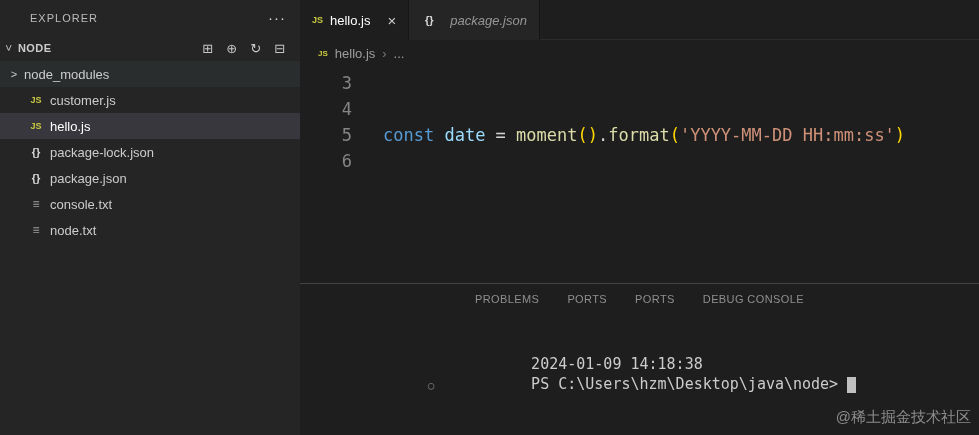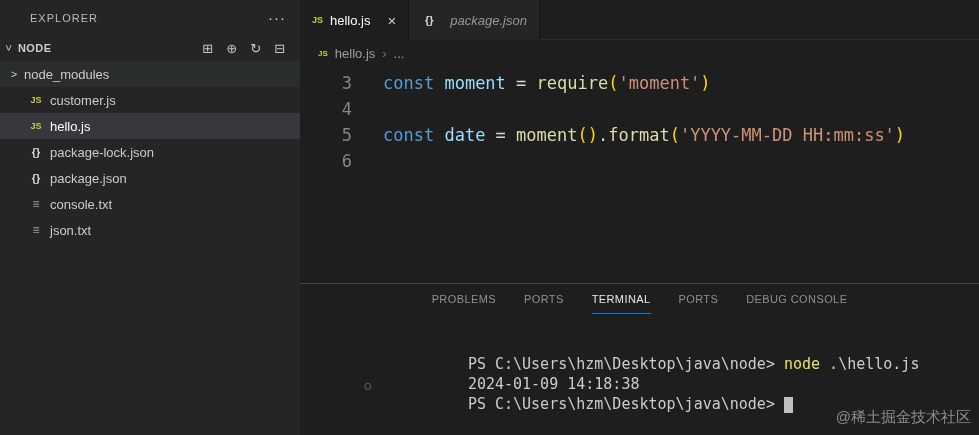--- a/index.html
+++ b/index.html
@@ -133,21 +133,21 @@
       <div class="file-row leaf">
         <span class="fic ic-json">{}</span>
         <span class="fname">package.json</span>
       </div>
       <div class="file-row leaf">
         <span class="fic ic-txt">≡</span>
         <span class="fname">console.txt</span>
       </div>
       <div class="file-row leaf">
         <span class="fic ic-txt">≡</span>
-        <span class="fname">json.txt</span>
+        <span class="fname">node.txt</span>
       </div>
     </div>
   </aside>
 
   <main class="editor-area">
 
     <div class="tab-bar">
       <div class="tab active">
         <span class="ic-js">JS</span>
         <span class="tab-label">hello.js</span>
@@ -163,49 +163,44 @@
     <div class="breadcrumb">
       <span class="ic-js">JS</span>
       <span class="crumb">hello.js</span>
       <span class="crumb-sep">›</span>
       <span class="crumb">...</span>
     </div>
 
     <div class="code">
       <div class="line">
         <span class="lnum">3</span>
-        <span class="ltext"><span style="color: rgb(86, 156, 214);">const </span><span style="color: rgb(156, 220, 254);">moment </span><span style="color: rgb(212, 212, 212);">= </span><span style="color: rgb(220, 220, 170);">require</span><span style="color: rgb(255, 215, 0);">(</span><span style="color: rgb(206, 145, 120);">'moment'</span><span style="color: rgb(255, 215, 0);">)</span></span>
       </div>
       <div class="line">
         <span class="lnum">4</span>
         <span class="ltext"></span>
       </div>
       <div class="line">
         <span class="lnum">5</span>
         <span class="ltext"><span style="color: rgb(86, 156, 214);">const </span><span style="color: rgb(156, 220, 254);">date </span><span style="color: rgb(212, 212, 212);">= </span><span style="color: rgb(220, 220, 170);">moment</span><span style="color: rgb(255, 215, 0);">()</span><span style="color: rgb(212, 212, 212);">.</span><span style="color: rgb(220, 220, 170);">format</span><span style="color: rgb(255, 215, 0);">(</span><span style="color: rgb(206, 145, 120);">'YYYY-MM-DD HH:mm:ss'</span><span style="color: rgb(255, 215, 0);">)</span></span>
       </div>
       <div class="line">
         <span class="lnum">6</span>
       </div>
     </div>
 
     <div class="panel">
       <div class="panel-tabs">
         <span class="panel-tab">PROBLEMS</span>
         <span class="panel-tab">PORTS</span>
-        <span class="panel-tab active">TERMINAL</span>
         <span class="panel-tab">PORTS</span>
         <span class="panel-tab">DEBUG CONSOLE</span>
       </div>
 
       <div class="terminal">
         <span class="deco">○</span>
-        <div class="tline">
-          <span><span style="color: rgb(204, 204, 204);">PS C:\Users\hzm\Desktop\java\node&gt; </span><span style="color: rgb(229, 229, 98);">node</span><span style="color: rgb(204, 204, 204);"> .\hello.js</span></span>
-        </div>
         <div class="tline">
           <span><span style="color: rgb(204, 204, 204);">2024-01-09 14:18:38</span></span>
         </div>
         <div class="tline">
           <span><span style="color: rgb(204, 204, 204);">PS C:\Users\hzm\Desktop\java\node&gt; </span></span><span class="cursor"></span>
         </div>
       </div>
     </div>
   </main>
 </div>

